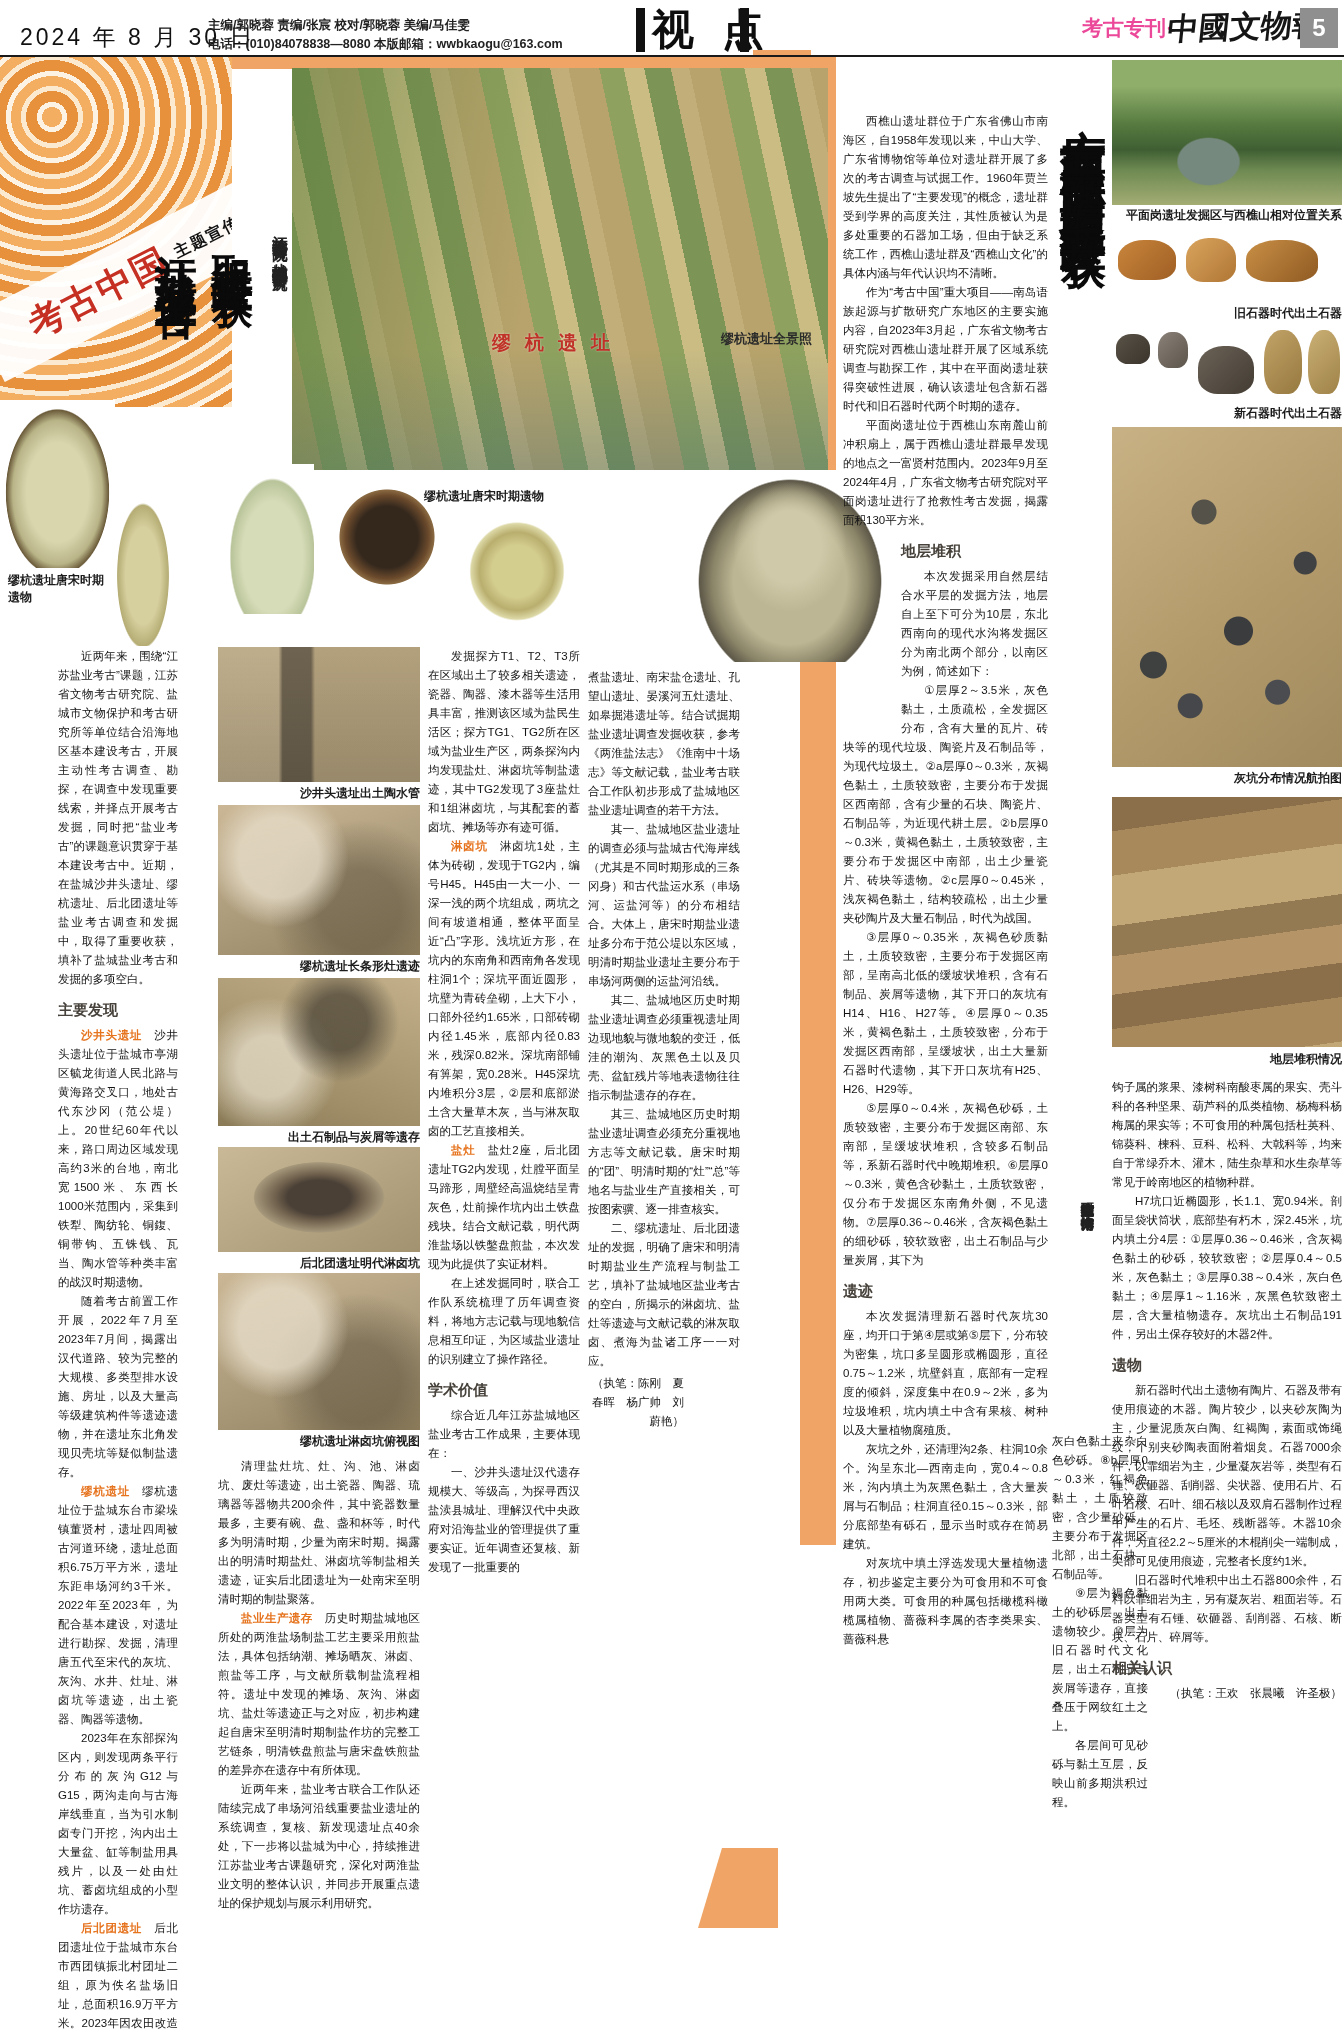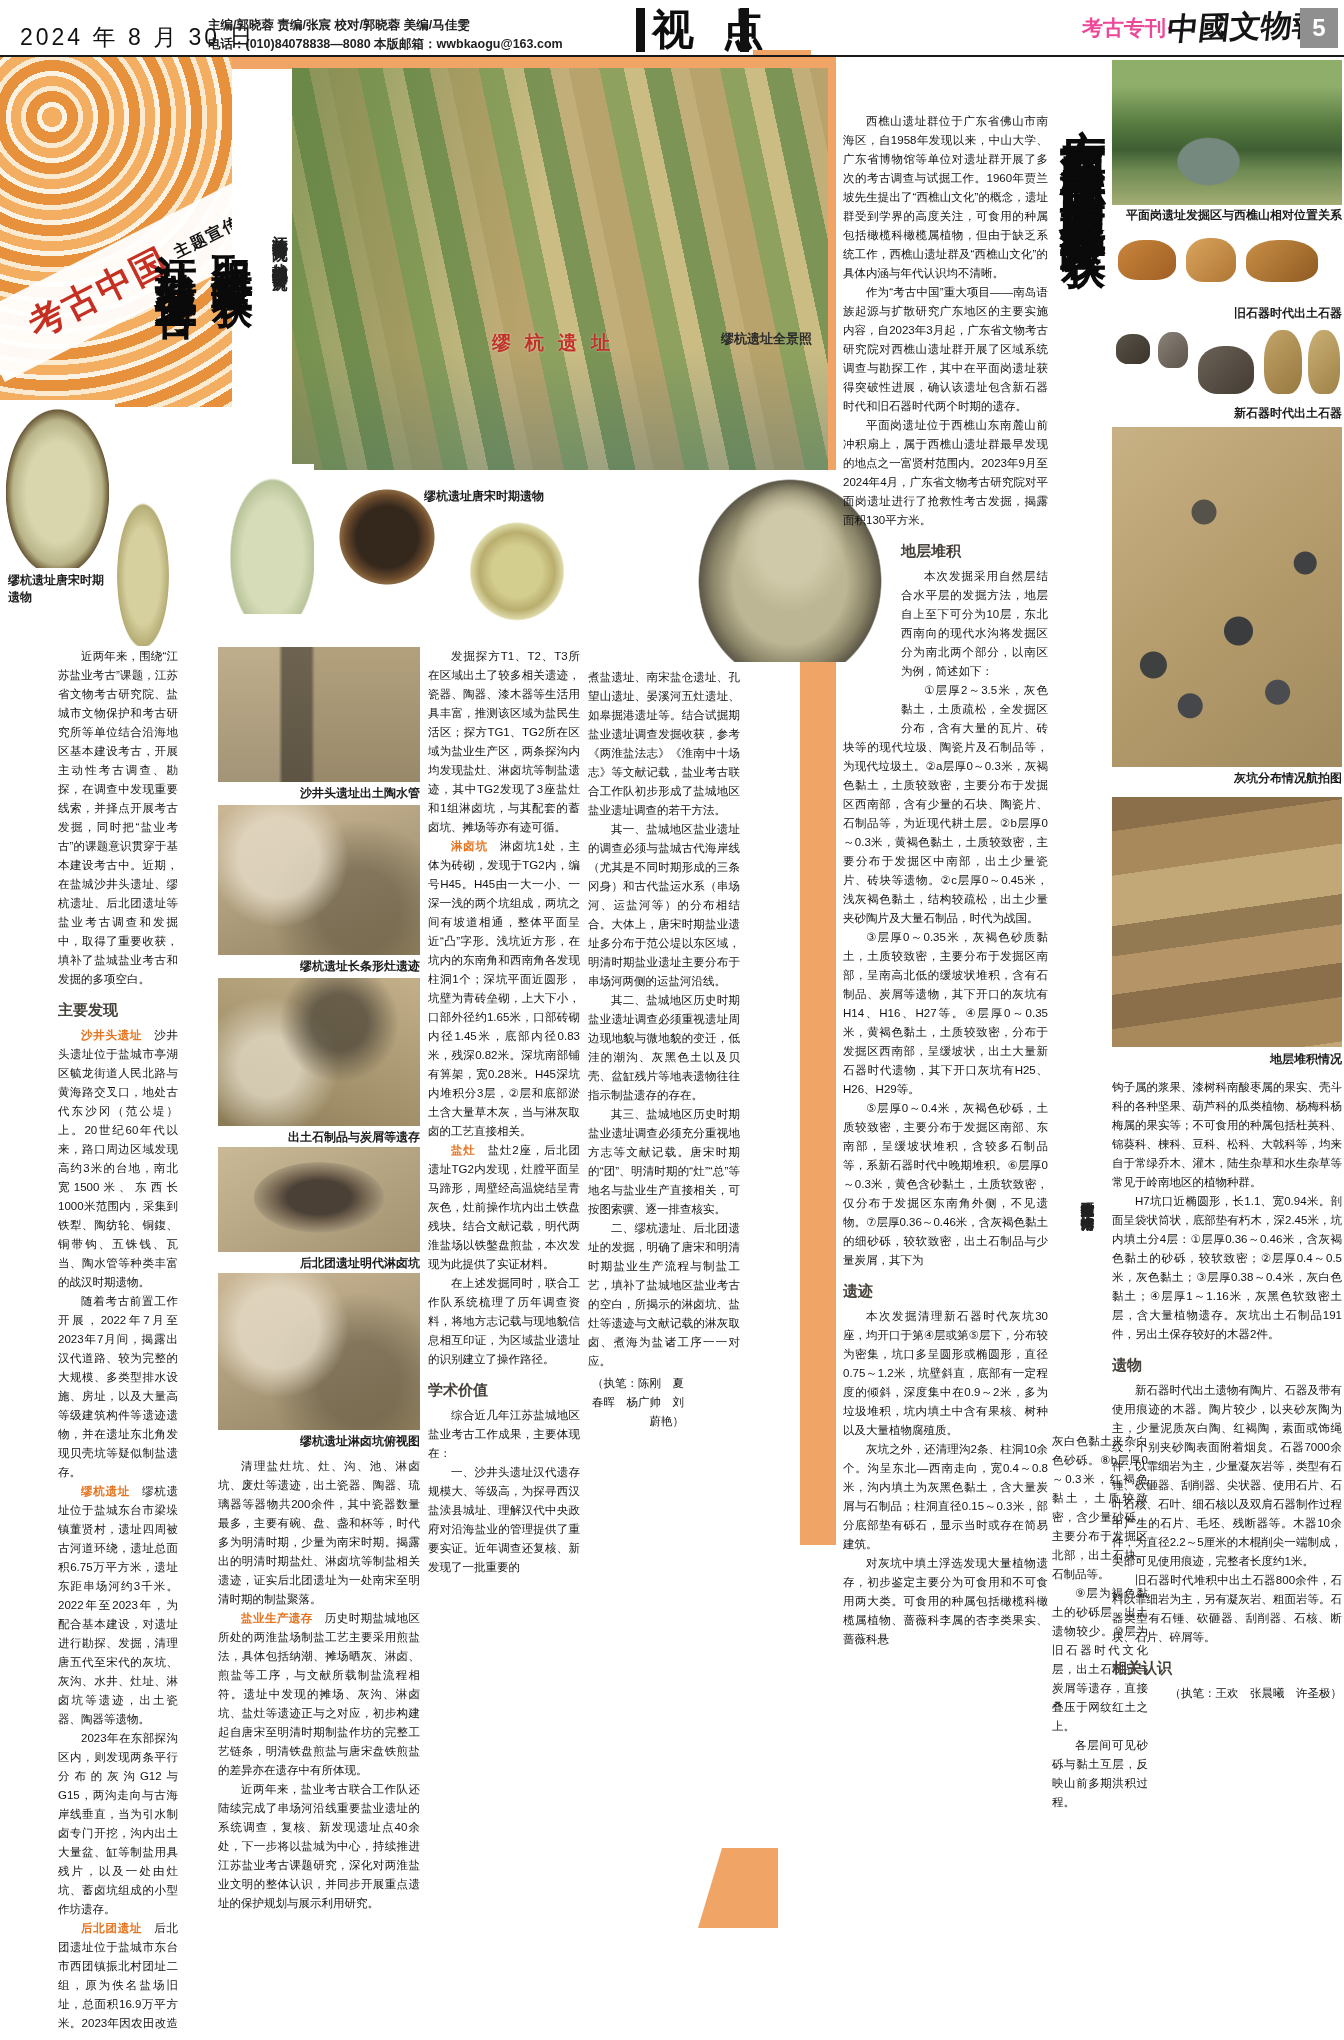--- a/index.html
+++ b/index.html
@@ -168,21 +168,21 @@
       <p class="noind">煮盐遗址、南宋盐仓遗址、孔望山遗址、晏溪河五灶遗址、如皋掘港遗址等。结合试掘期盐业遗址调查发掘收获，参考《两淮盐法志》《淮南中十场志》等文献记载，盐业考古联合工作队初步形成了盐城地区盐业遗址调查的若干方法。</p>
       <p>其一、盐城地区盐业遗址的调查必须与盐城古代海岸线（尤其是不同时期形成的三条冈身）和古代盐运水系（串场河、运盐河等）的分布相结合。大体上，唐宋时期盐业遗址多分布于范公堤以东区域，明清时期盐业遗址主要分布于串场河两侧的运盐河沿线。</p>
       <p>其二、盐城地区历史时期盐业遗址调查必须重视遗址周边现地貌与微地貌的变迁，低洼的潮沟、灰黑色土以及贝壳、盆缸残片等地表遗物往往指示制盐遗存的存在。</p>
       <p>其三、盐城地区历史时期盐业遗址调查必须充分重视地方志等文献记载。唐宋时期的“团”、明清时期的“灶”“总”等地名与盐业生产直接相关，可按图索骥、逐一排查核实。</p>
       <p>二、缪杭遗址、后北团遗址的发掘，明确了唐宋和明清时期盐业生产流程与制盐工艺，填补了盐城地区盐业考古的空白，所揭示的淋卤坑、盐灶等遗迹与文献记载的淋灰取卤、煮海为盐诸工序一一对应。</p>
       <div style="float: right; width: 56px; height: 92px;"></div>
       <p class="credit">（执笔：陈刚　夏春晖　杨广帅　刘蔚艳）</p>
     </div>
 
   <div class="abs col" id="colR1" style="left:843px;top:112px;width:205px;height:1818px;">
-      <p>西樵山遗址群位于广东省佛山市南海区，自1958年发现以来，中山大学、广东省博物馆等单位对遗址群开展了多次的考古调查与试掘工作。1960年贾兰坡先生提出了“西樵山文化”的概念，遗址群受到学界的高度关注，可食用的种属包括橄榄科橄榄属植物，但由于缺乏系统工作，西樵山遗址群及“西樵山文化”的具体内涵与年代认识均不清晰。</p>
+      <p>西樵山遗址群位于广东省佛山市南海区，自1958年发现以来，中山大学、广东省博物馆等单位对遗址群开展了多次的考古调查与试掘工作。1960年贾兰坡先生提出了“主要发现”的概念，遗址群受到学界的高度关注，其性质被认为是多处重要的石器加工场，但由于缺乏系统工作，西樵山遗址群及“西樵山文化”的具体内涵与年代认识均不清晰。</p>
       <p>作为“考古中国”重大项目——南岛语族起源与扩散研究广东地区的主要实施内容，自2023年3月起，广东省文物考古研究院对西樵山遗址群开展了区域系统调查与勘探工作，其中在平面岗遗址获得突破性进展，确认该遗址包含新石器时代和旧石器时代两个时期的遗存。</p>
       <p>平面岗遗址位于西樵山东南麓山前冲积扇上，属于西樵山遗址群最早发现的地点之一富贤村范围内。2023年9月至2024年4月，广东省文物考古研究院对平面岗遗址进行了抢救性考古发掘，揭露面积130平方米。</p>
       <div style="float: left; width: 58px; height: 192px;"></div>
       <div class="sec-h">地层堆积</div>
       <p>本次发掘采用自然层结合水平层的发掘方法，地层自上至下可分为10层，东北西南向的现代水沟将发掘区分为南北两个部分，以南区为例，简述如下：</p>
       <p>①层厚2～3.5米，灰色黏土，土质疏松，全发掘区分布，含有大量的瓦片、砖块等的现代垃圾、陶瓷片及石制品等，为现代垃圾土。②a层厚0～0.3米，灰褐色黏土，土质较致密，主要分布于发掘区西南部，含有少量的石块、陶瓷片、石制品等，为近现代耕土层。②b层厚0～0.3米，黄褐色黏土，土质较致密，主要分布于发掘区中南部，出土少量瓷片、砖块等遗物。②c层厚0～0.45米，浅灰褐色黏土，结构较疏松，出土少量夹砂陶片及大量石制品，时代为战国。</p>
       <p>③层厚0～0.35米，灰褐色砂质黏土，土质较致密，主要分布于发掘区南部，呈南高北低的缓坡状堆积，含有石制品、炭屑等遗物，其下开口的灰坑有H14、H16、H27等。④层厚0～0.35米，黄褐色黏土，土质较致密，分布于发掘区西南部，呈缓坡状，出土大量新石器时代遗物，其下开口灰坑有H25、H26、H29等。</p>
       <p>⑤层厚0～0.4米，灰褐色砂砾，土质较致密，主要分布于发掘区南部、东南部，呈缓坡状堆积，含较多石制品等，系新石器时代中晚期堆积。⑥层厚0～0.3米，黄色含砂黏土，土质软致密，仅分布于发掘区东南角外侧，不见遗物。⑦层厚0.36～0.46米，含灰褐色黏土的细砂砾，较软致密，出土石制品与少量炭屑，其下为</p>
       <div class="sec-h">遗迹</div>
       <p>本次发掘清理新石器时代灰坑30座，均开口于第④层或第⑤层下，分布较为密集，坑口多呈圆形或椭圆形，直径0.75～1.2米，坑壁斜直，底部有一定程度的倾斜，深度集中在0.9～2米，多为垃圾堆积，坑内填土中含有果核、树种以及大量植物腐殖质。</p>

